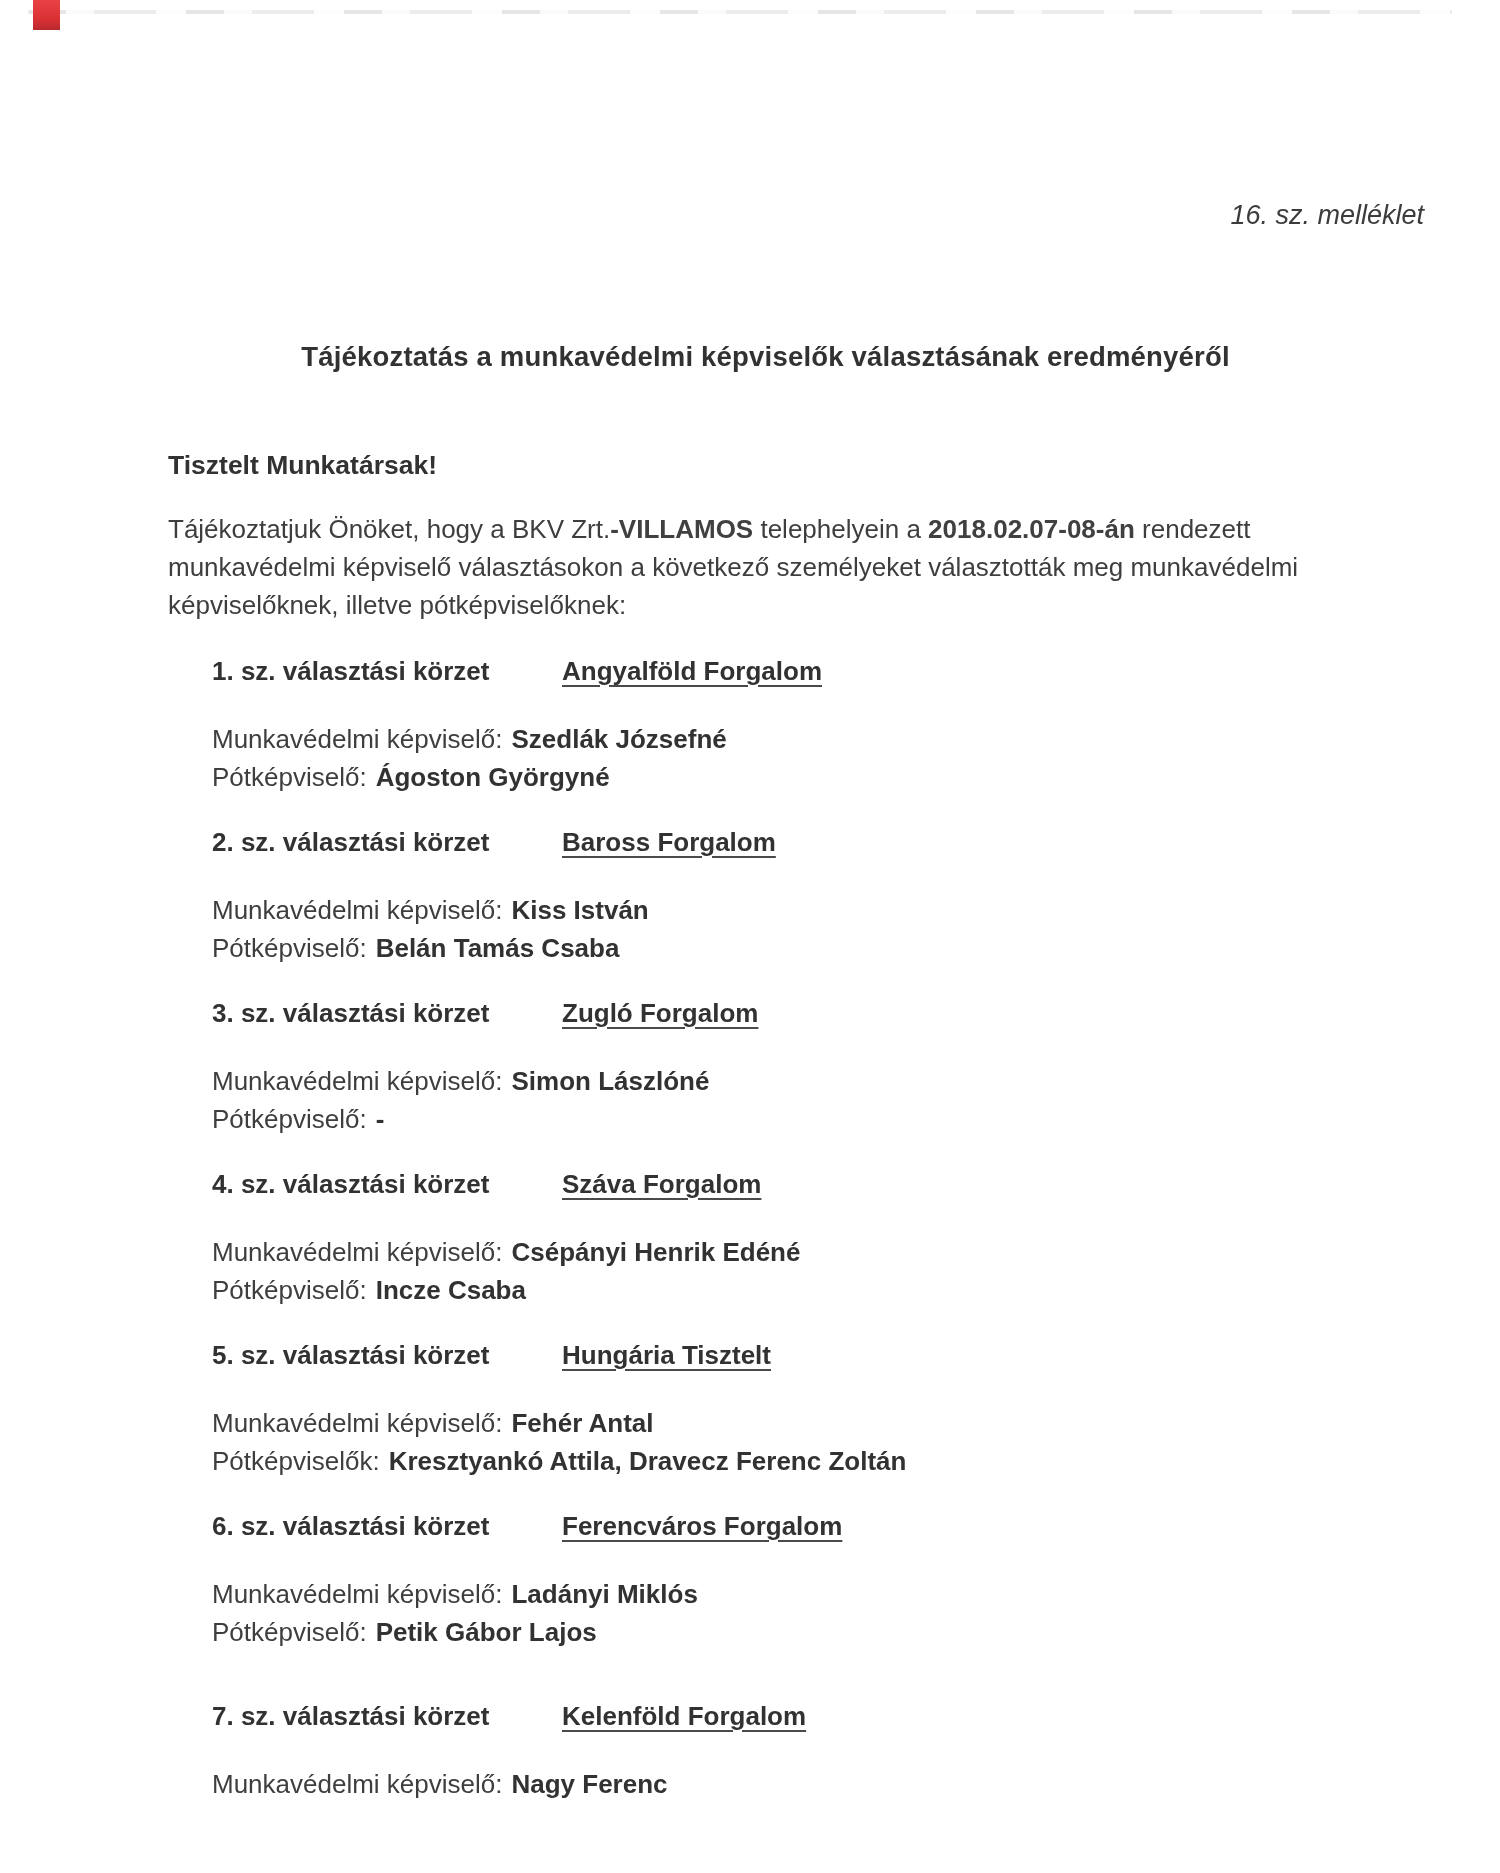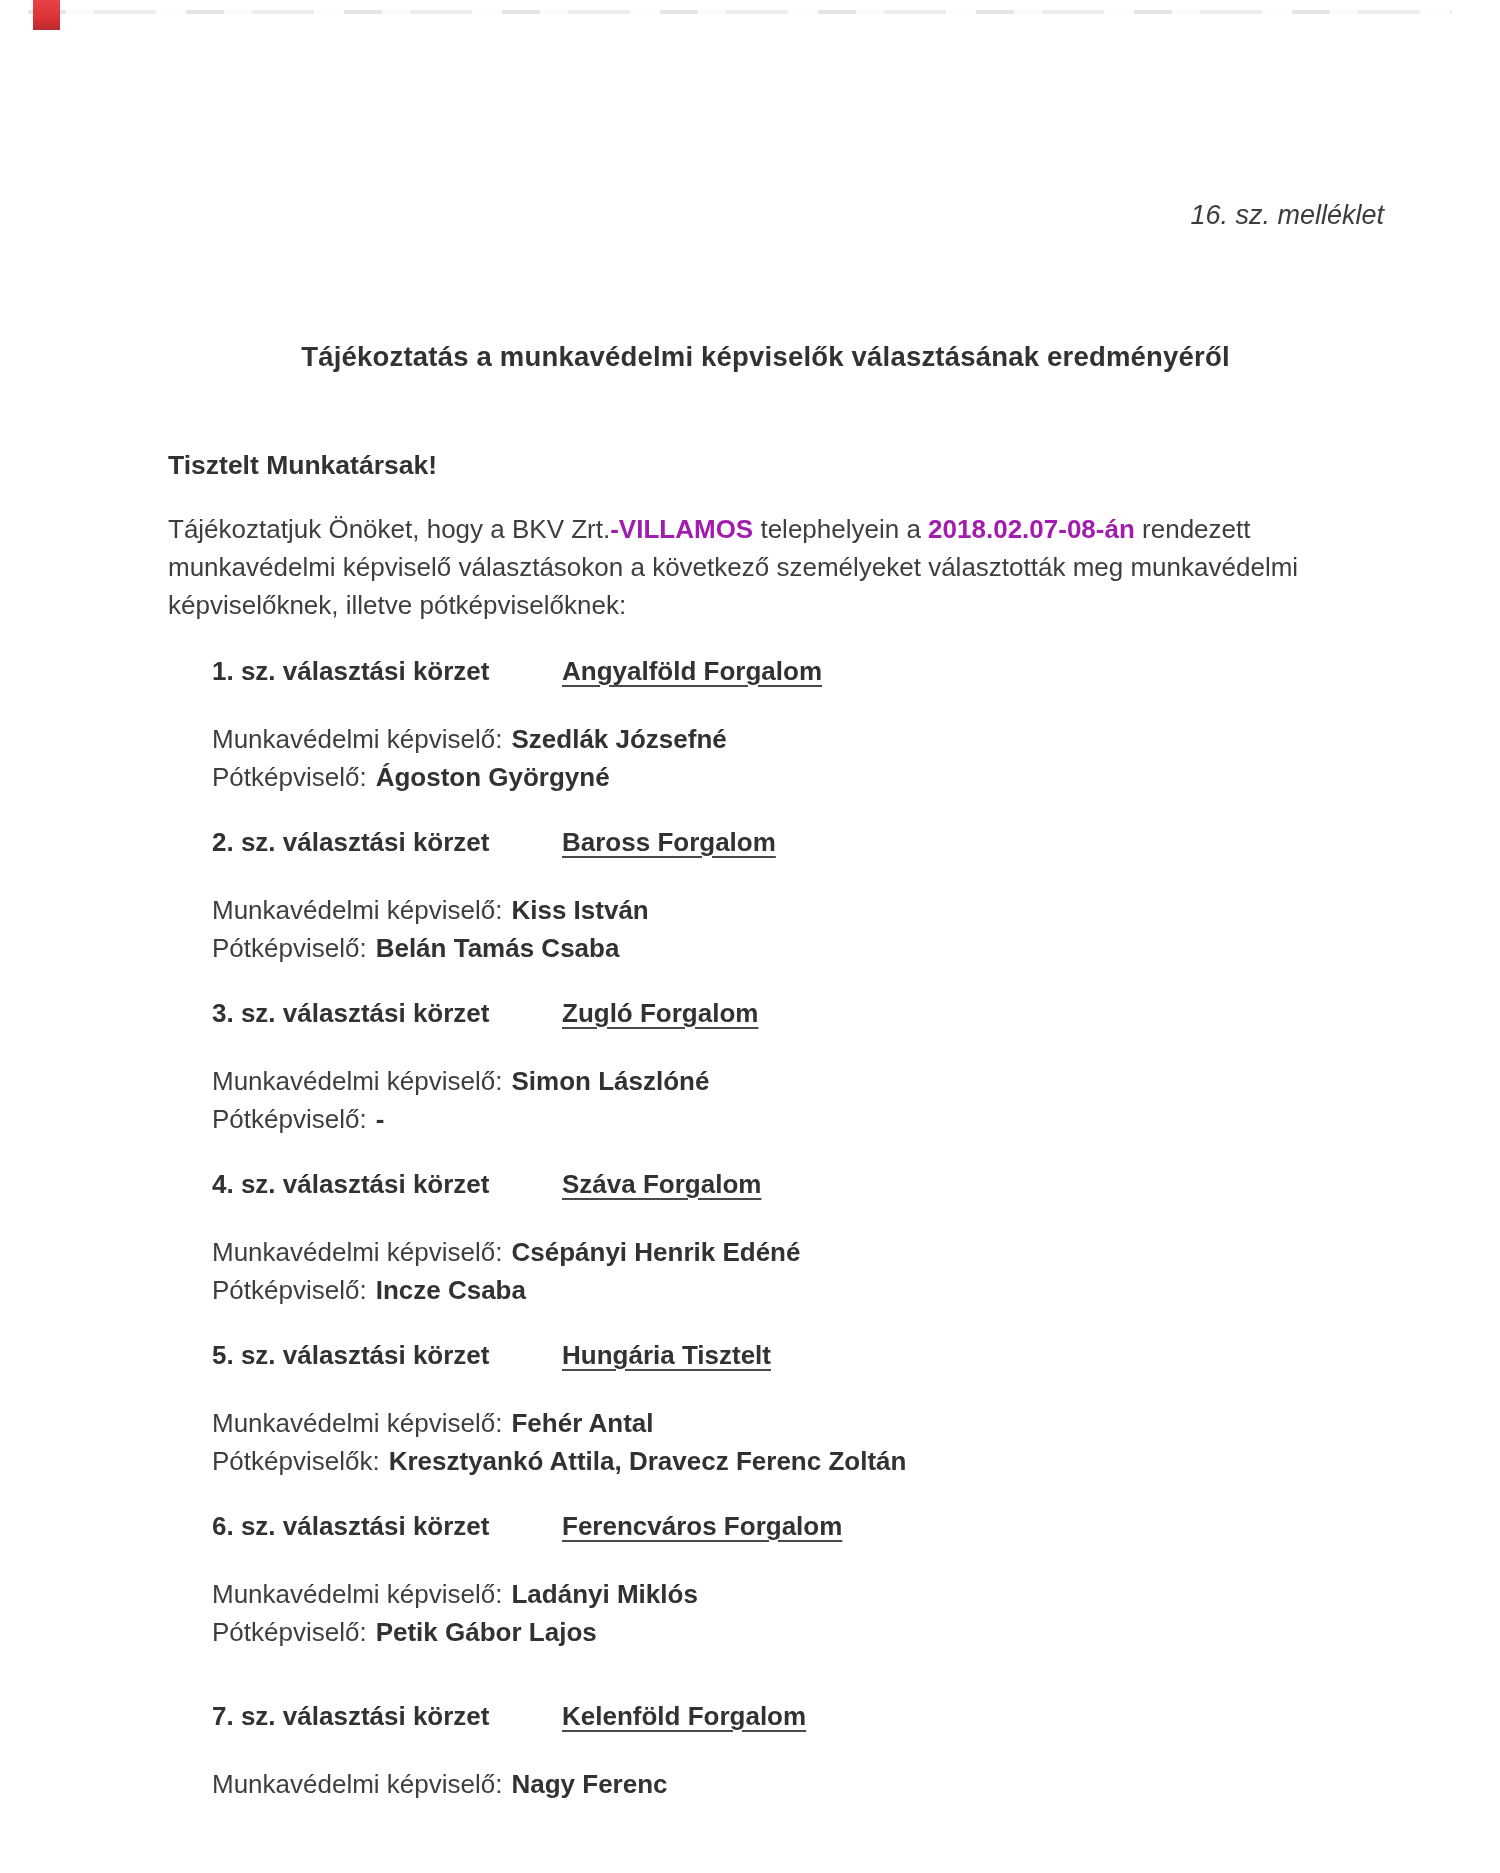--- a/index.html
+++ b/index.html
@@ -27,21 +27,21 @@
     border-radius: 2px;
   }
   .red-mark {
     position: absolute;
     top: 0; left: 33px;
     width: 27px; height: 30px;
     background: linear-gradient(180deg, #e84245 0%, #da3034 65%, #b72a2e 100%);
   }
   .annotation {
     padding-top: 196px;
-    padding-right: 116px;
+    padding-right: 76px;
     text-align: right;
     font-style: italic;
     font-size: 27px;
     color: #3c3c3c;
   }
   .title {
     margin-top: 104px;
     text-align: center;
     font-weight: bold;
     font-size: 27.5px;
@@ -54,21 +54,21 @@
     margin-left: 168px;
     font-weight: bold;
     font-size: 26.5px;
     color: #323232;
   }
   .intro {
     margin-top: 26px;
     margin-left: 168px;
     max-width: 1135px;
   }
-  .b { font-weight: bold; color: #a21caf; }
+  .b { font-weight: bold; color: #404040; }
   .districts { margin-top: 28px; margin-left: 212px; }
   .district { margin-bottom: 27px; }
   .district-last { margin-top: 46px; }
   .district-header {
     display: flex;
     font-weight: bold;
     color: #323232;
     margin-bottom: 30px;
   }
   .district-number { width: 350px; flex-shrink: 0; }

